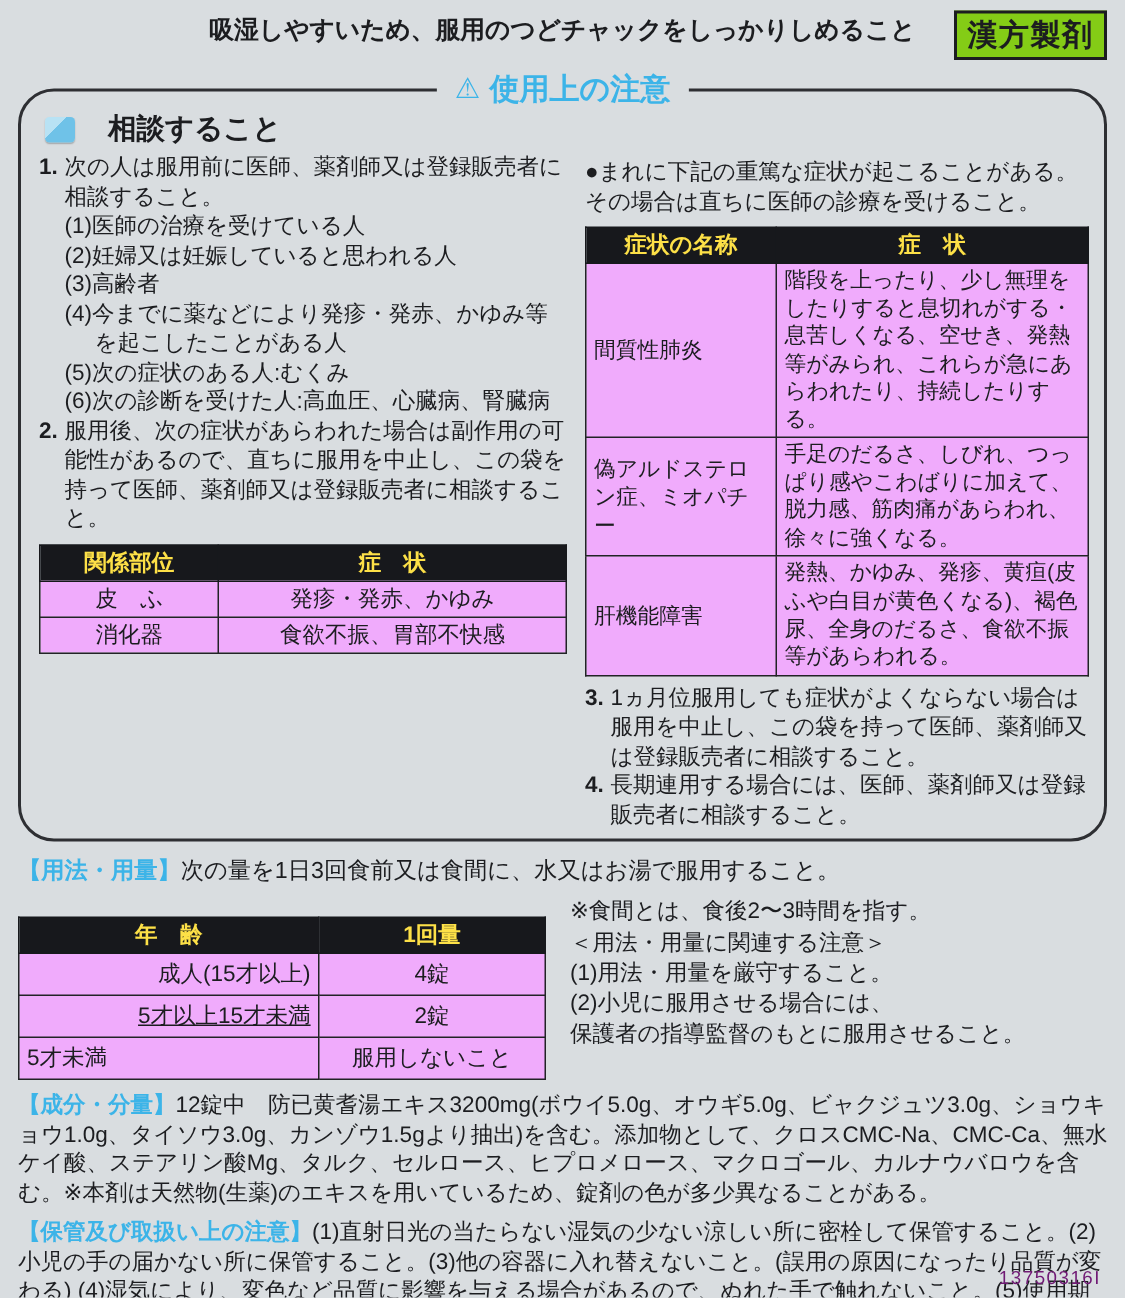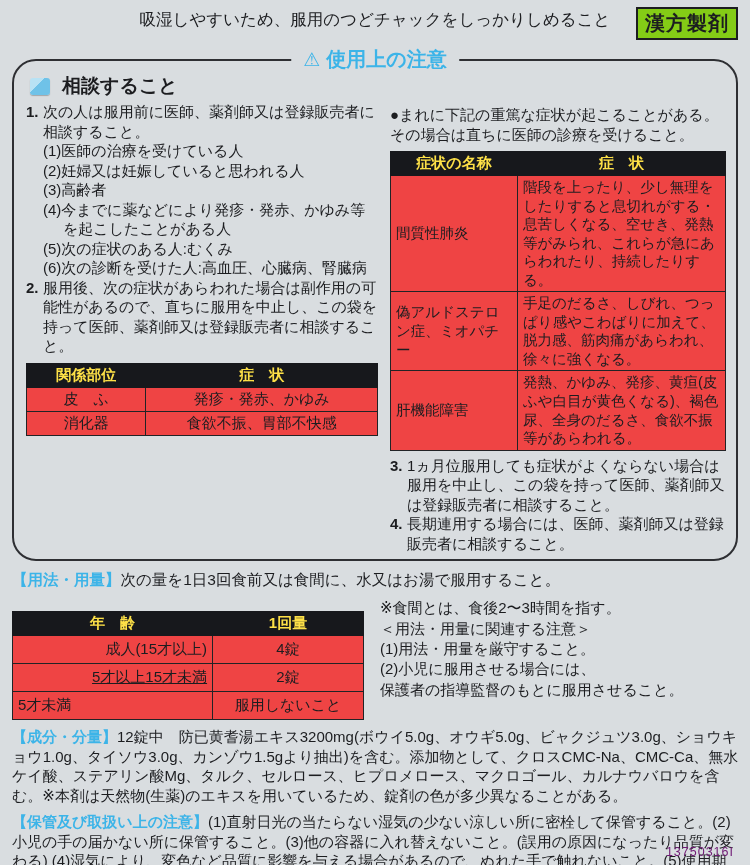--- a/index.html
+++ b/index.html
@@ -7,21 +7,21 @@
     width:750px; height:865px; overflow:hidden;
     background:#d9dde0;
     color:#1c1d20;
     font-family:"Liberation Sans","DejaVu Sans",sans-serif;
     position:relative;
   }
   .page { padding:4px 8px; box-sizing:border-box; height:100%; position:relative; }
 
   
   .top-row { position:relative; height:32px; }
-  .top-note { text-align:center; font-weight:normal; font-size:16.5px; padding-top:5px; }
+  .top-note { text-align:center; font-weight:bold; font-size:16.5px; padding-top:5px; }
   .kampo-badge {
     position:absolute; right:4px; top:3px;
     border:2.5px solid #1c1d20; padding:1px 7px;
     font-size:20px; font-weight:bold; letter-spacing:1px;
     background:#84cc16;
   }
 
   
   .notice-box {
     margin:23px 4px 0 4px;
@@ -34,40 +34,40 @@
     background:#d9dde0; padding:0 12px;
     color:#3cb4e8; font-size:20px; font-weight:bold; white-space:nowrap;
     display:flex; align-items:center; gap:6px;
   }
   .warn-glyph { font-size:19px; color:#3cb4e8; }
 
   .columns { display:flex; gap:12px; }
   .col-left { width:352px; flex-shrink:0; }
   .col-right { flex:1; min-width:0;margin-top:32px; }
 
-  .consult-heading { display:flex; align-items:center; gap:12px; font-size:19px; font-weight:bold; margin:0 0 3px 4px; }
+  .consult-heading { display:flex; align-items:center; gap:22px; font-size:19px; font-weight:bold; margin:0 0 3px 4px; }
   .bag-icon {
     width:20px; height:17px; border-radius:3px;
     background:linear-gradient(135deg,#b8e2f4 0 38%,#6fc2e8 38% 100%);
     box-shadow:0 1px 1px rgba(0,0,0,.25);
   }
 
   .num-item { display:flex; font-size:15px; line-height:1.3; }
   .num { font-weight:bold; width:17px; flex-shrink:0; }
   .sub-line { margin-left:17px; font-size:15px; line-height:1.3; padding-left:20px; text-indent:-20px; }
 
   table { border-collapse:collapse; }
   .info-table { width:100%; margin-top:7px; }
   .info-table th {
     background:#17181c; color:#fde047; font-weight:bold;
     font-size:15px; padding:2px 4px; border:1.8px solid #17181c;
   }
   .info-table td {
     border:1.8px solid #222326; font-size:15px; padding:2px 5px; text-align:center;
-    background:#ef4444;
+    background:#f0abfc;
   }
   .info-table td.desc { text-align:left; font-size:14.5px; line-height:1.28; }
   .col-part { width:34%; }
   .col-name { width:118px; }
   .serious-table td.name { text-align:left; font-size:14.5px; }
   .serious-intro { font-size:15px; line-height:1.3; }
 
   
   .dosage-line { margin:9px 2px 3px 4px; font-size:15.5px; }
   .label-blue { color:#3cb4e8; font-weight:bold; }

